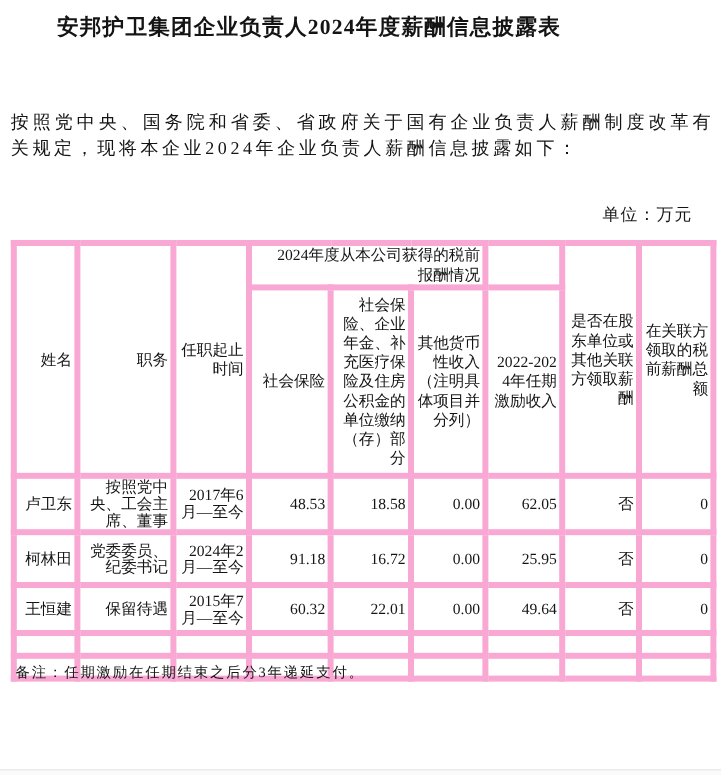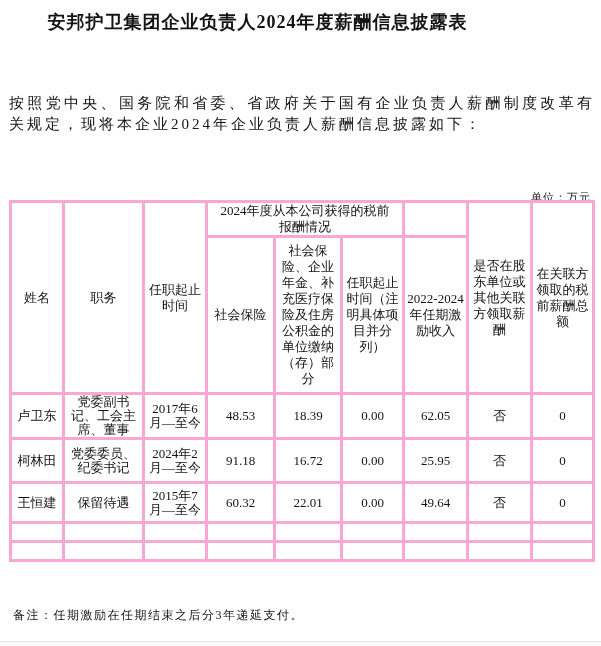--- a/index.html
+++ b/index.html
@@ -15,45 +15,45 @@
     position:absolute; top:10px; left:0; width:515px;
     margin:0; text-align:center;
     font-size:18px; font-weight:bold; letter-spacing:1px;
   }
   .intro {
     position:absolute; top:92px; left:8px; width:586px;
     margin:1px; font-size:15px; line-height:21px; letter-spacing:3px;
     text-align:justify;
   }
   .unit {
-    position:absolute; top:170px; right:10px;
-    font-size:11px; letter-spacing:1px;margin-top:20px;
+    position:absolute; top:170px; right:24px;
+    font-size:14px; letter-spacing:1px;
   }
   table.salary {
     position:absolute; top:200px; left:9px;
     width:583px; border-collapse:collapse; table-layout:fixed;
   }
   table.salary td {
-    border:3px solid #f9a8d4;
-    text-align:center; vertical-align:middle;
+    border:5px solid #f9a8d4;
+    text-align:right; vertical-align:middle;
     font-size:13px; line-height:16px;
     padding:0 2px;
     word-break:break-all;
     overflow:hidden;
   }
   tr.h1 { height:33px; }
   tr.h2 { height:157px; }
   tr.dr td { line-height:14px; }
   tr.dr1 { height:42px; }
   tr.dr2 { height:44px; }
   tr.dr3 { height:40px; }
   tr.er  { height:19px; }
   .gh { display:inline-block; max-width:176px; }
   .note {
-    position:absolute; top:607px; left:13px;
+    position:absolute; top:552px; left:13px;
     margin:0; font-size:12px; letter-spacing:1.5px;
   }
   .page-edge {
     position:absolute; left:0; top:641px; width:601px; height:5px;
     background:#fafafa; border-top:1px solid #e7e7e7;
   }
 </style>
 </head>
 <body>
 
@@ -83,30 +83,30 @@
         <td rowspan="2">职务</td>
         <td rowspan="2">任职起止时间</td>
         <td colspan="3"><span class="gh">2024年度从本公司获得的税前报酬情况</span></td>
         <td></td>
         <td rowspan="2">是否在股东单位或其他关联方领取薪酬</td>
         <td rowspan="2">在关联方领取的税前薪酬总额</td>
       </tr>
       <tr class="h2">
         <td>社会保险</td>
         <td>社会保险、企业年金、补充医疗保险及住房公积金的单位缴纳（存）部分</td>
-        <td>任职起止时间（注明具体项目并分列）</td>
+        <td>其他货币性收入（注明具体项目并分列）</td>
         <td>2022-2024年任期激励收入</td>
       </tr>
 
       <tr class="dr dr1">
         <td>卢卫东</td>
-        <td>党委副书记、工会主席、董事</td>
+        <td>按照党中央、工会主席、董事</td>
         <td>2017年6月—至今</td>
         <td>48.53</td>
-        <td>18.39</td>
+        <td>18.58</td>
         <td>0.00</td>
         <td>62.05</td>
         <td>否</td>
         <td>0</td>
       </tr>
       <tr class="dr dr2">
         <td>柯林田</td>
         <td>党委委员、纪委书记</td>
         <td>2024年2月—至今</td>
         <td>91.18</td>

